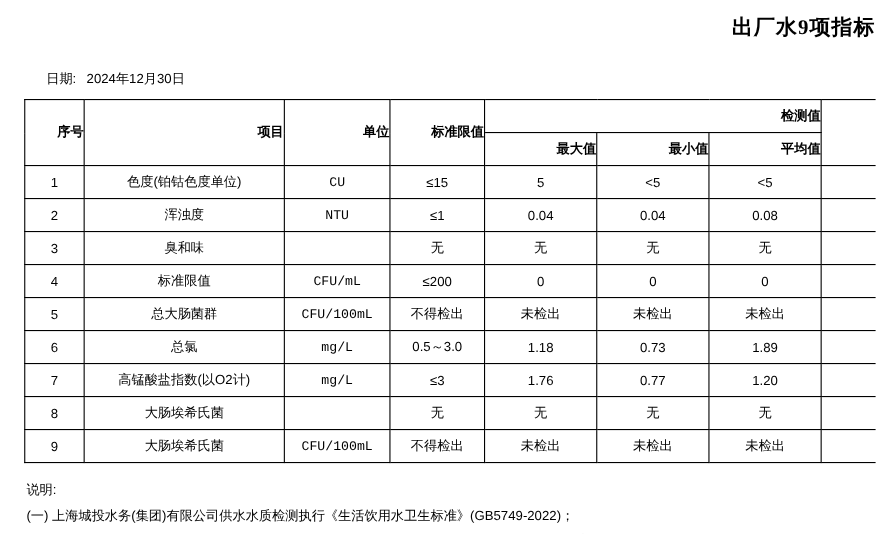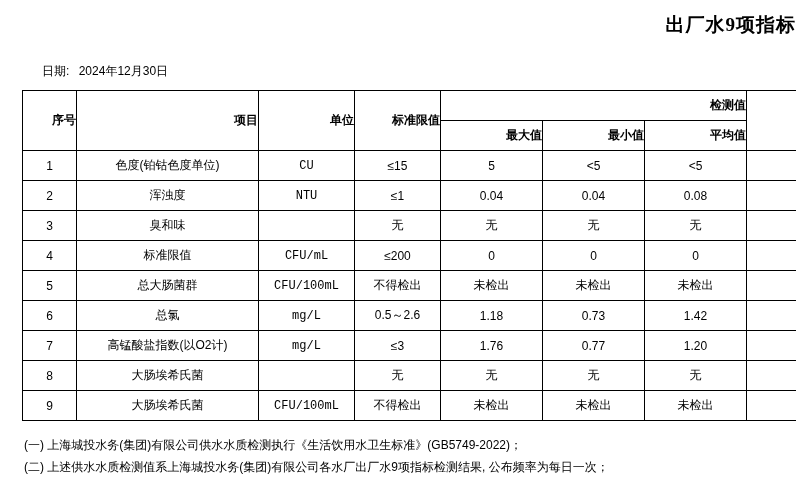--- a/index.html
+++ b/index.html
@@ -179,24 +179,24 @@
         <td class="limit-cell">不得检出</td>
         <td>未检出</td>
         <td>未检出</td>
         <td>未检出</td>
         <td></td>
       </tr>
       <tr>
         <td>6</td>
         <td class="left-cell">总氯</td>
         <td class="unit-cell">mg/L</td>
-        <td class="limit-cell">0.5～2.6</td>
+        <td class="limit-cell">0.5～3.0</td>
         <td>1.18</td>
         <td>0.73</td>
-        <td>1.42</td>
+        <td>1.89</td>
         <td></td>
       </tr>
       <tr>
         <td>7</td>
         <td class="left-cell">高锰酸盐指数(以O2计)</td>
         <td class="unit-cell">mg/L</td>
         <td class="limit-cell">≤3</td>
         <td>1.76</td>
         <td>0.77</td>
         <td>1.20</td>
@@ -219,18 +219,19 @@
         <td class="limit-cell">不得检出</td>
         <td>未检出</td>
         <td>未检出</td>
         <td>未检出</td>
         <td></td>
       </tr>
     </tbody>
   </table>
 
   <div class="notes">
+    <div class="notes-title">说明:</div>
     <p>(一) 上海城投水务(集团)有限公司供水水质检测执行《生活饮用水卫生标准》(GB5749-2022)；</p>
     <p>(二) 上述供水水质检测值系上海城投水务(集团)有限公司各水厂出厂水9项指标检测结果, 公布频率为每日一次；</p>
 
   </div>
 
 </div>
 
 </body></html>

